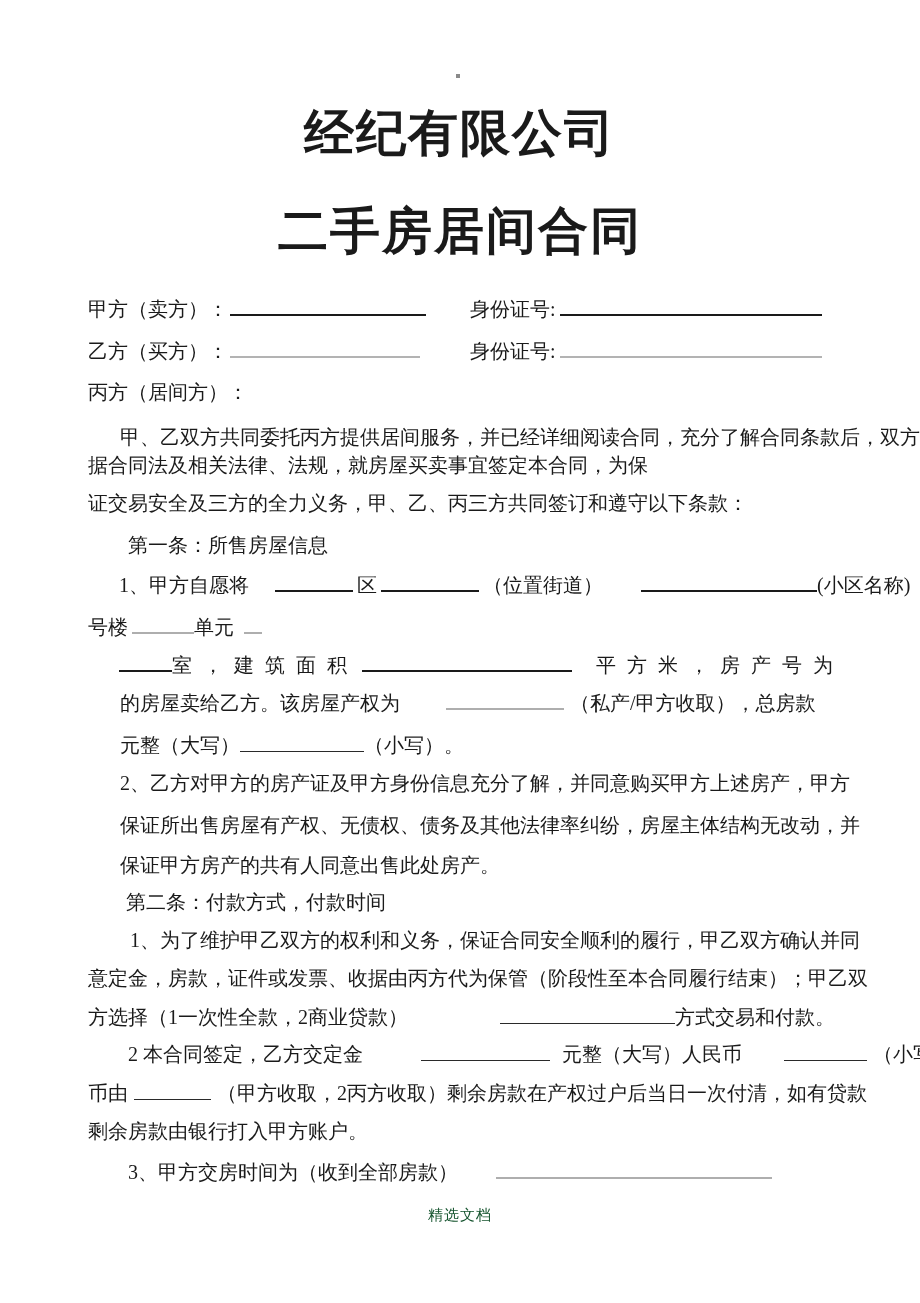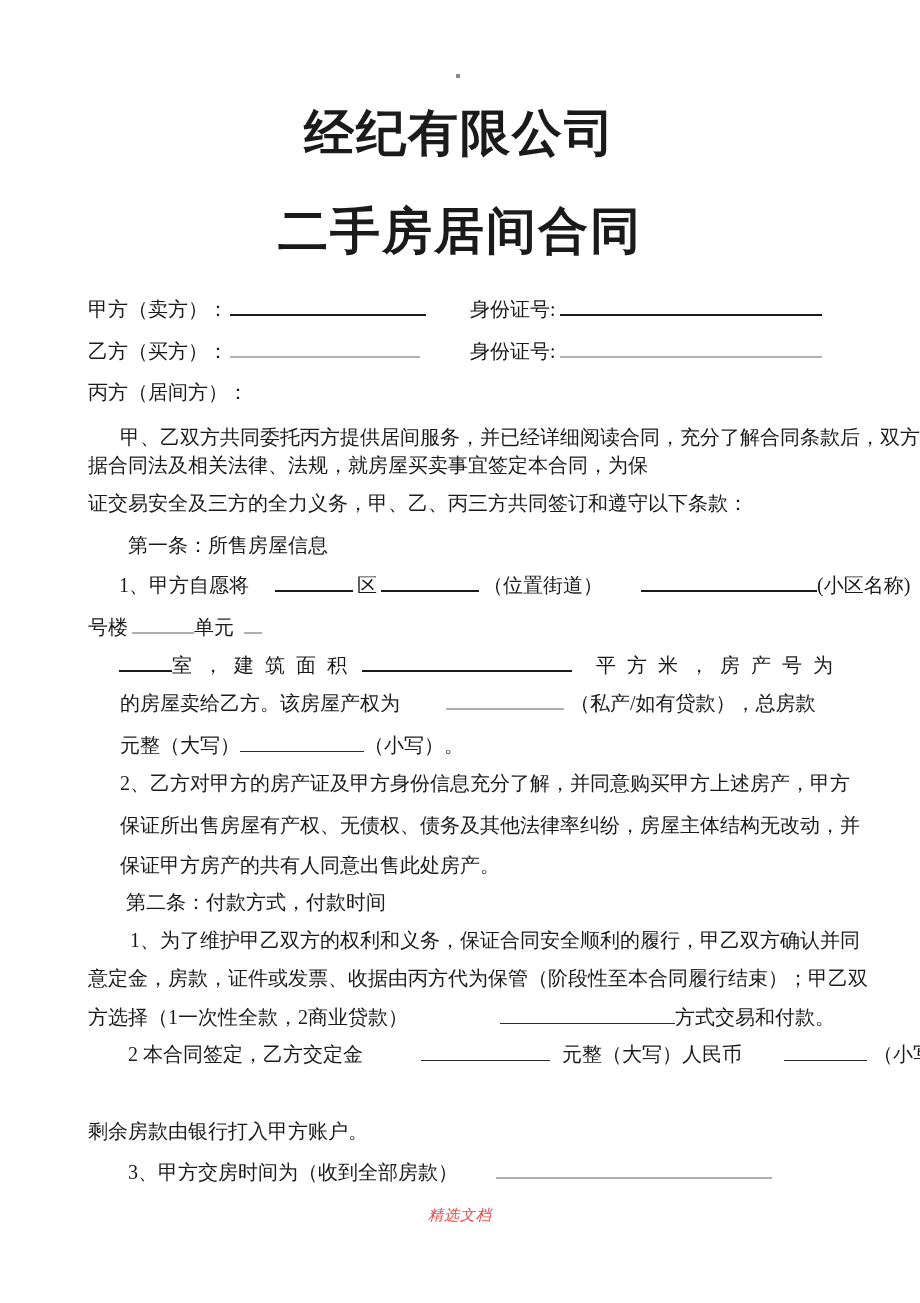--- a/index.html
+++ b/index.html
@@ -18,21 +18,21 @@
   }
   .bl{display:inline-block;height:1em;vertical-align:baseline;}
   .bl.dark{border-bottom:2px solid #1a1a1a;}
   .bl.mid{border-bottom:1px solid #2a2a2a;}
   .bl.gray{border-bottom:2px solid #b3b3b3;}
   .bl.graythin{border-bottom:2px solid #aeaeae;}
   .sp{letter-spacing:11px;}
   .dot{position:absolute;width:4px;height:4px;background:#8a8a8a;left:456px;top:74px;}
   .footer{
     position:absolute;left:0;top:1206px;width:920px;text-align:center;
-    font-size:15px;color:#ef4444;letter-spacing:1px;font-style:italic;
+    font-size:15px;color:#14532d;letter-spacing:1px;
   }
 </style>
 </head>
 <body>
 
 <div class="page">
 
   <div class="dot"></div>
 
   <div class="title" style="top:102px">经纪有限公司</div>
@@ -62,21 +62,21 @@
 
   <div class="ln" style="top:612px;left:88px">
     <span>号楼</span><span class="bl graythin" style="width:62px;margin-left:4px"></span><span style="">单元</span><span class="bl graythin" style="width:18px;margin-left:10px"></span>
   </div>
 
   <div class="ln" style="top:650px;left:88px">
     <span class="bl dark" style="width:53px;margin-left:31px"></span><span class="sp">室，建筑面积</span><span class="bl dark" style="width:210px;margin-left:4px"></span><span class="sp" style="margin-left:24px">平方米，房产号为</span>
   </div>
 
   <div class="ln" style="top:688px;left:120px">
-    <span>的房屋卖给乙方。该房屋产权为</span><span class="bl graythin" style="width:118px;margin-left:46px"></span><span style="margin-left:6px">（私产/如有贷款），总房款</span>
+    <span>的房屋卖给乙方。该房屋产权为</span><span class="bl graythin" style="width:118px;margin-left:46px"></span><span style="margin-left:6px">（私产/甲方收取），总房款</span>
   </div>
 
   <div class="ln" style="top:731px;left:120px">
     <span>元整（大写）</span><span class="bl mid" style="width:124px;margin-left:0px"></span><span style="">（小写）。</span>
   </div>
 
   <div class="ln" style="top:770px;left:120px">2、乙方对甲方的房产证及甲方身份信息充分了解，并同意购买甲方上述房产，甲方</div>
   <div class="ln" style="top:812px;left:120px">保证所出售房屋有产权、无债权、债务及其他法律率纠纷，房屋主体结构无改动，并</div>
   <div class="ln" style="top:852px;left:120px">保证甲方房产的共有人同意出售此处房产。</div>
 
@@ -86,20 +86,23 @@
   <div class="ln" style="top:965px;left:88px">意定金，房款，证件或发票、收据由丙方代为保管（阶段性至本合同履行结束）；甲乙双</div>
 
   <div class="ln" style="top:1003px;left:88px">
     <span>方选择（1一次性全款，2商业贷款）</span><span class="bl mid" style="width:175px;margin-left:92px"></span><span style="">方式交易和付款。</span>
   </div>
 
   <div class="ln" style="top:1040px;left:128px">
     <span>2 本合同签定，乙方交定金</span><span class="bl mid" style="width:129px;margin-left:58px"></span><span style="margin-left:12px">元整（大写）人民币</span><span class="bl mid" style="width:83px;margin-left:42px"></span><span style="margin-left:6px">（小写）元人民</span>
   </div>
 
+  <div class="ln" style="top:1079px;left:88px">
+    <span>币由</span><span class="bl mid" style="width:77px;margin-left:6px"></span><span style="margin-left:6px">（甲方收取，2丙方收取）剩余房款在产权过户后当日一次付清，如有贷款</span>
+  </div>
 
   <div class="ln" style="top:1118px;left:88px">剩余房款由银行打入甲方账户。</div>
 
   <div class="ln" style="top:1157px;left:128px">
     <span>3、甲方交房时间为（收到全部房款）</span><span class="bl graythin" style="width:276px;margin-left:38px"></span>
   </div>
 
   <div class="footer">精选文档</div>
 
 </div>

